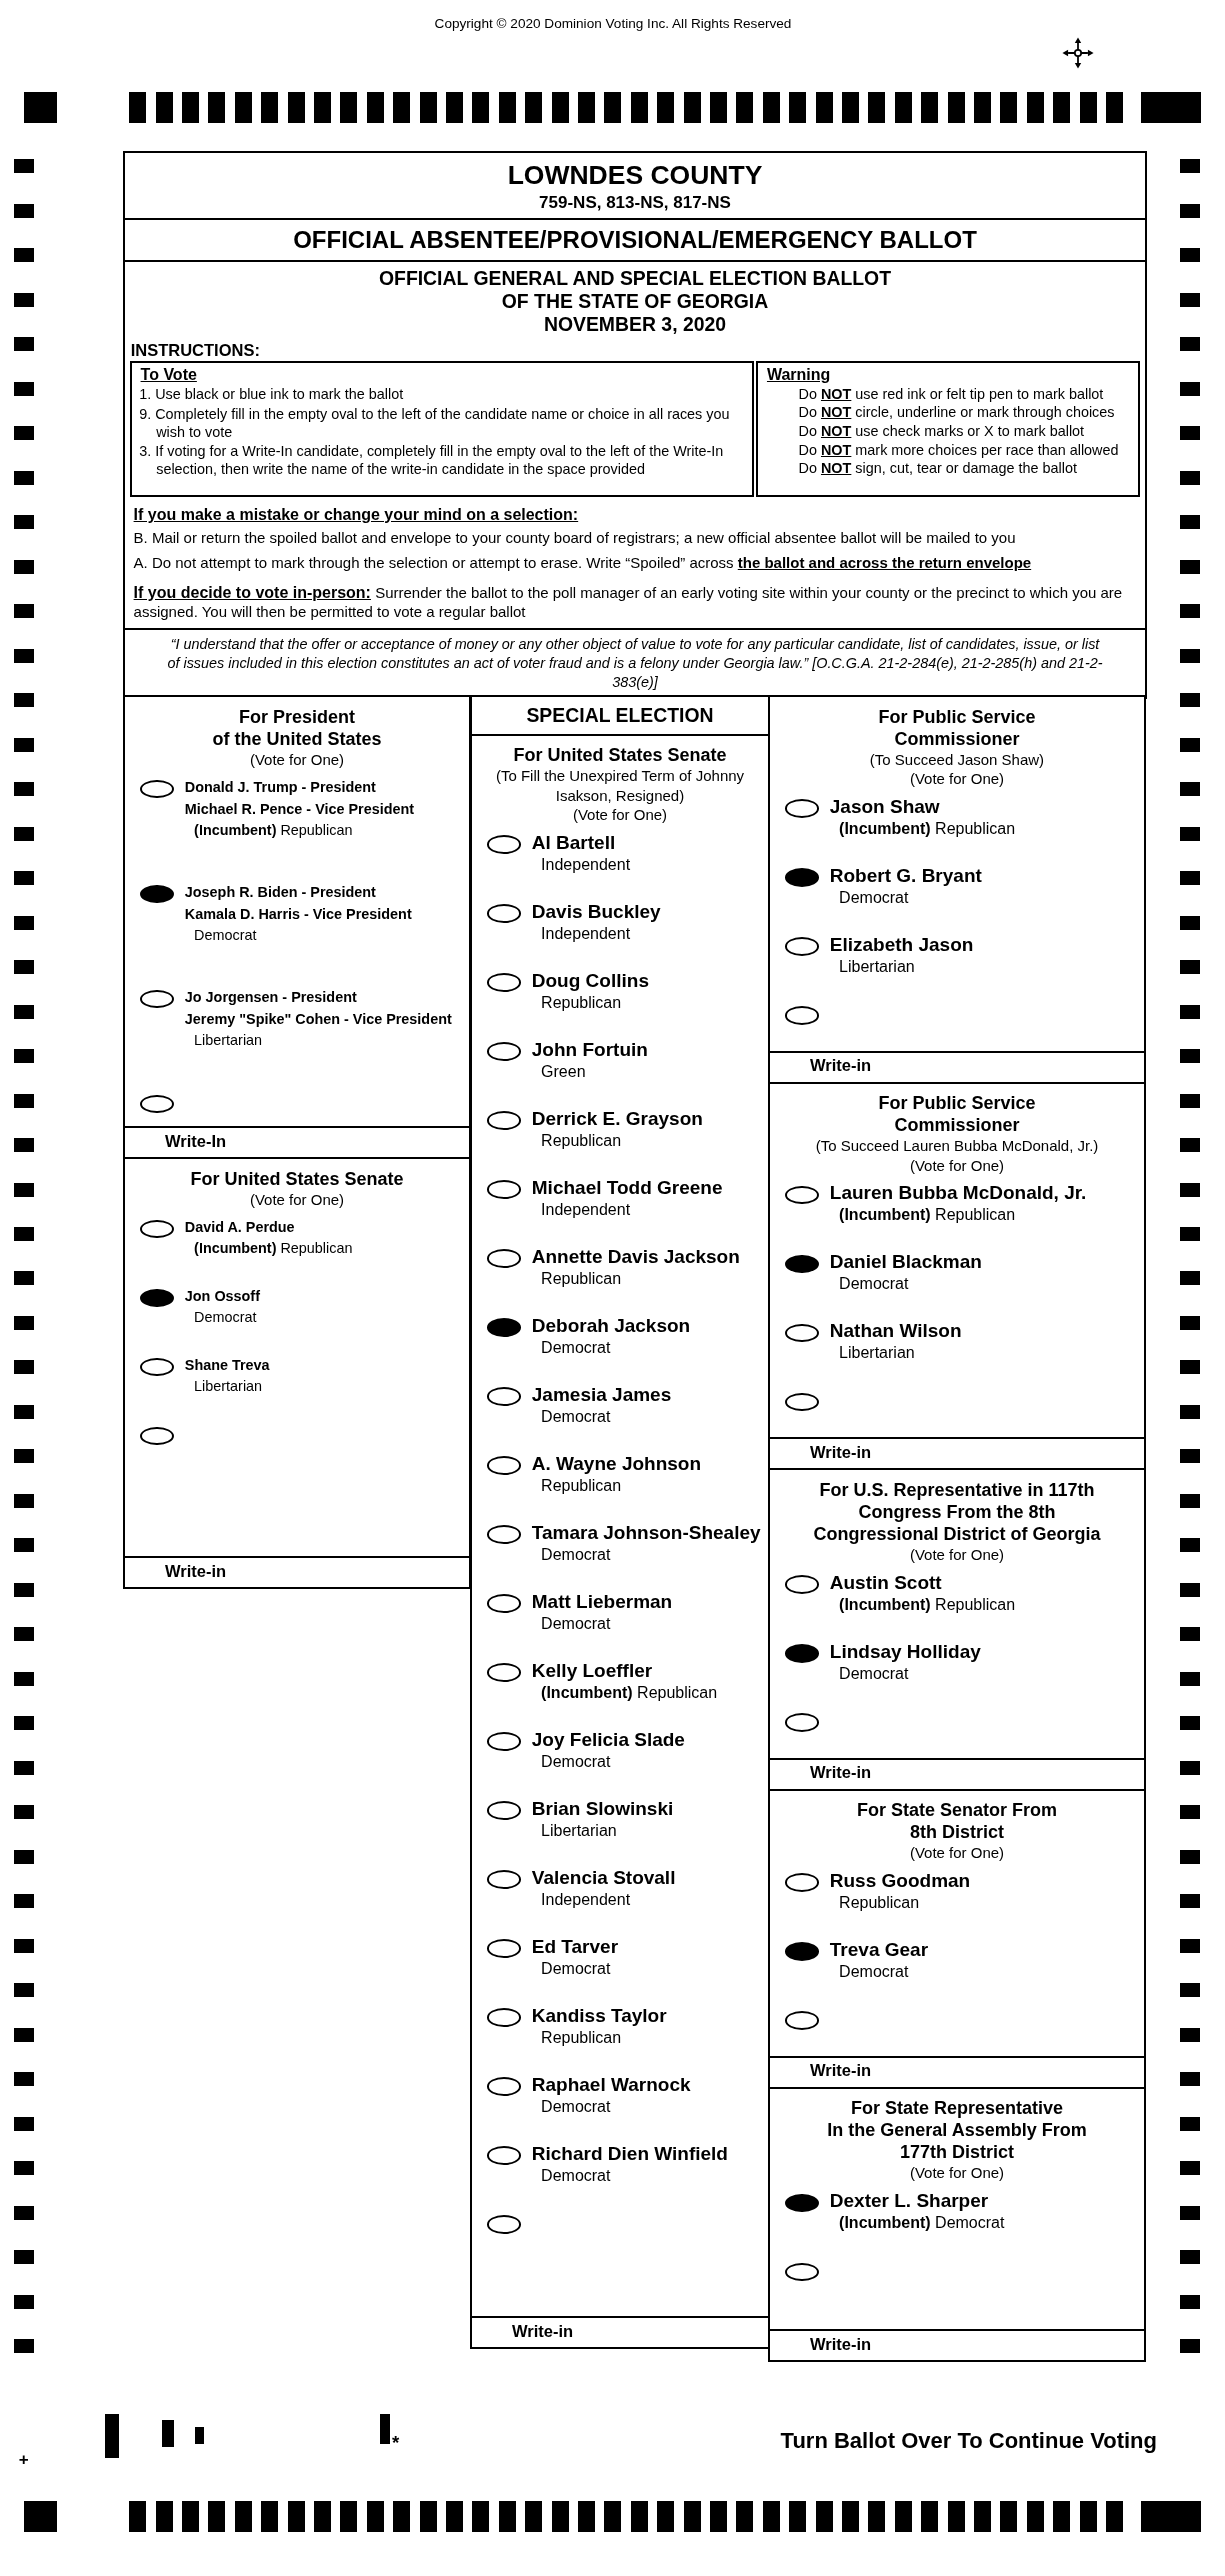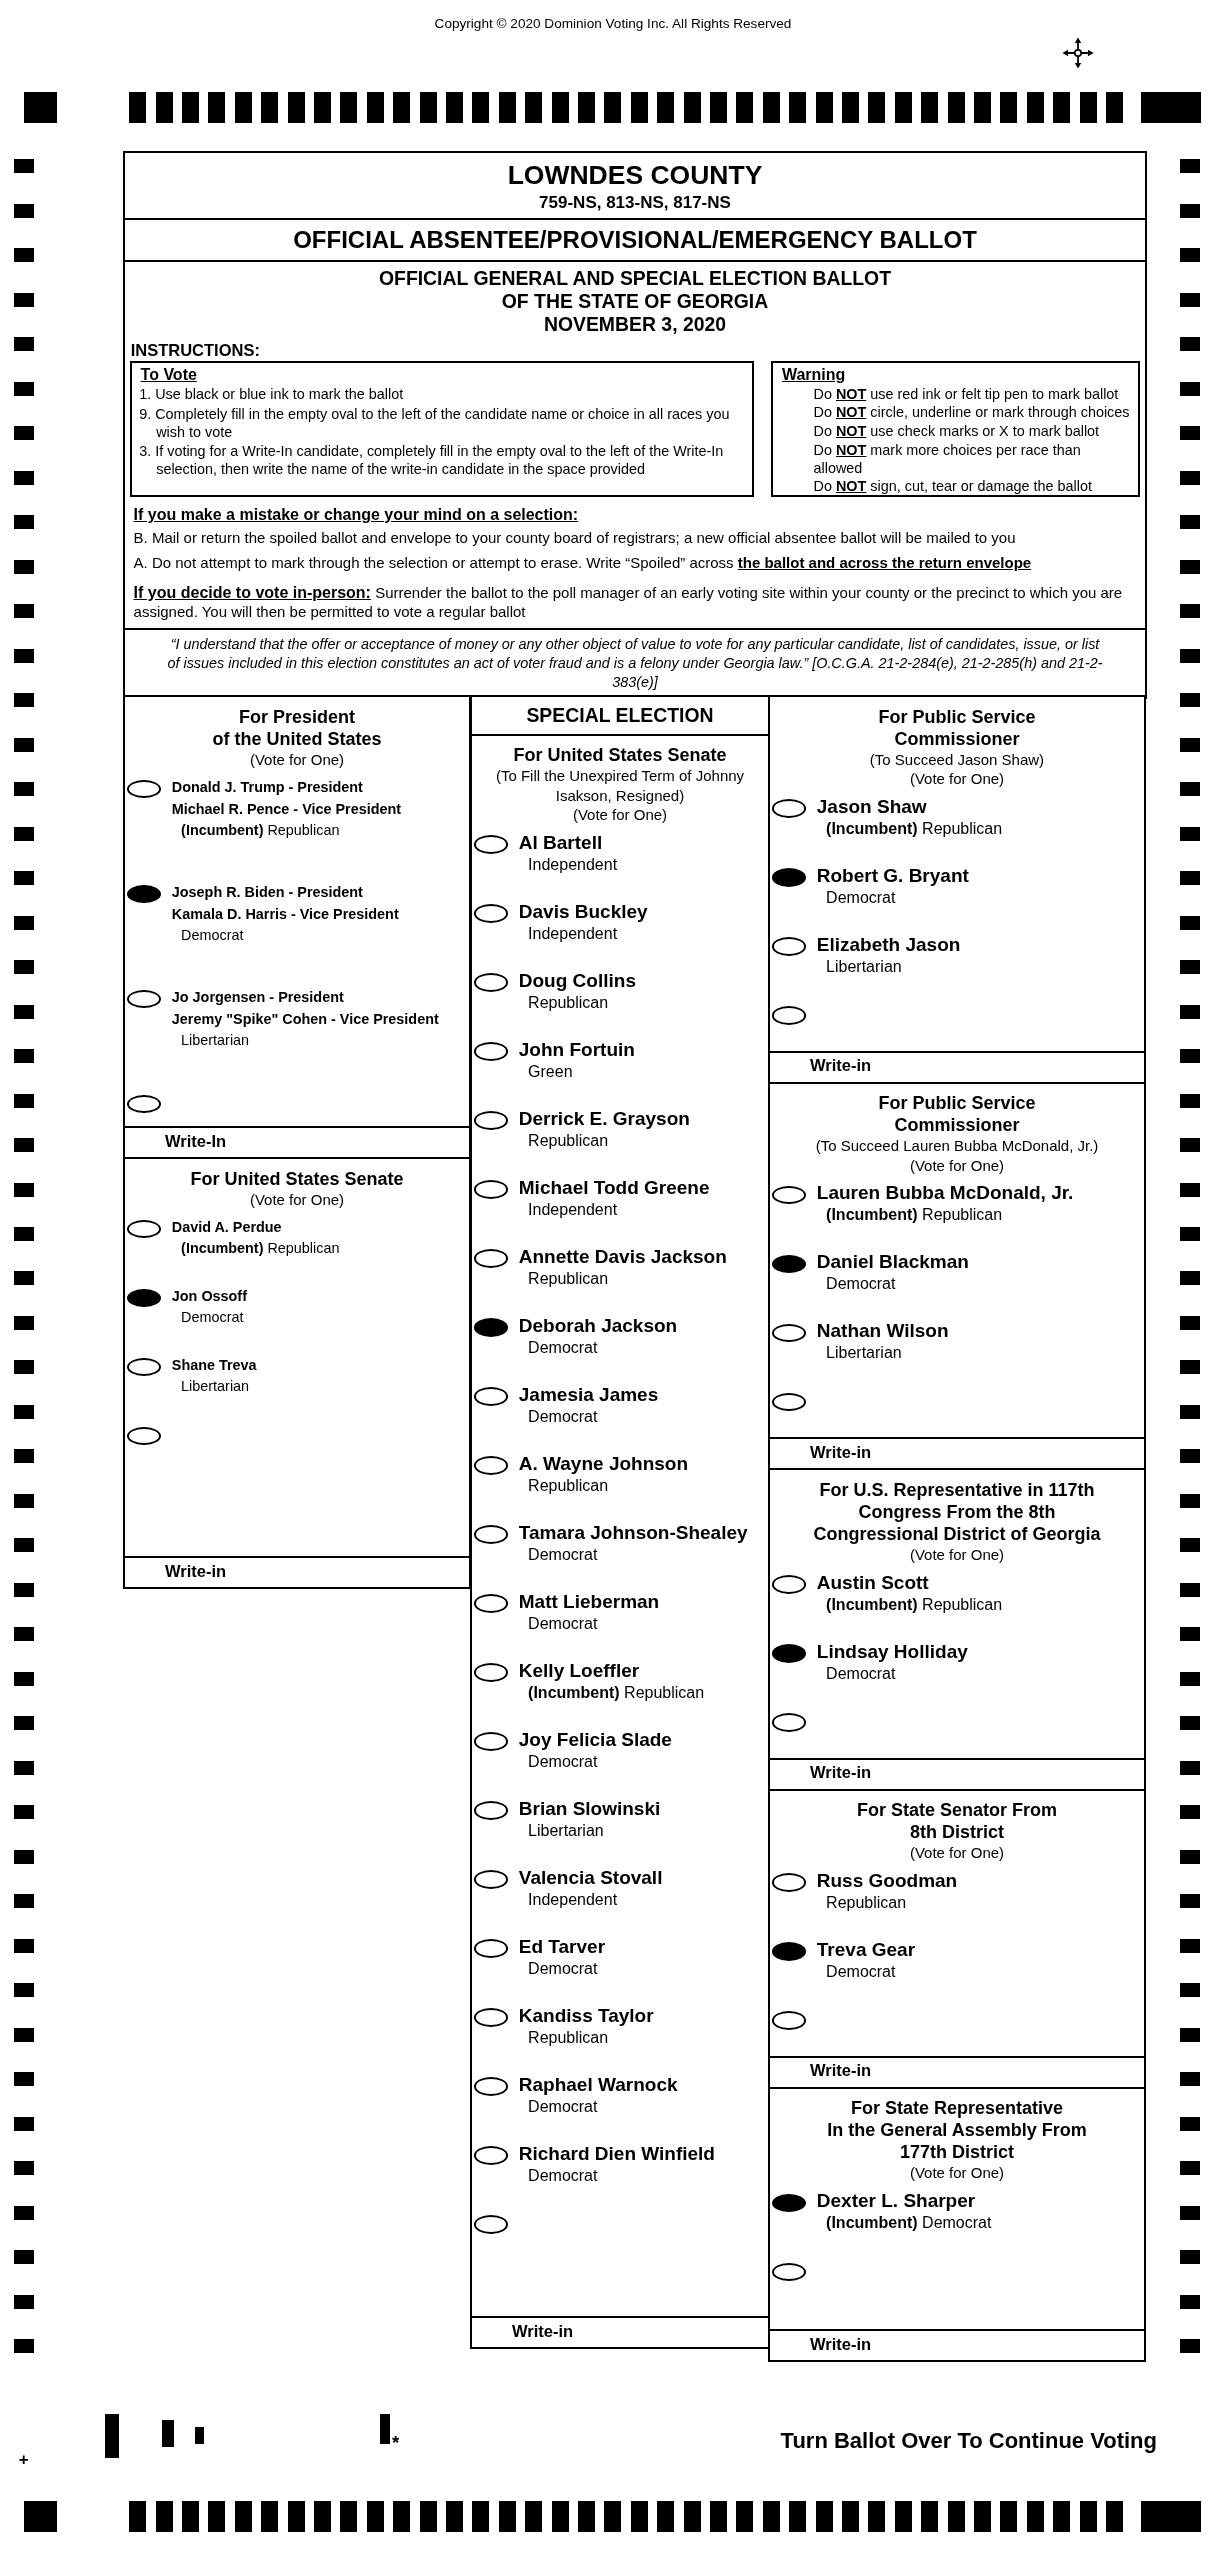--- a/index.html
+++ b/index.html
@@ -13,21 +13,21 @@
   #hdr{position:absolute;left:123px;top:151px;width:1020px;height:544px;border:2.2px solid #000;
        display:flex;flex-direction:column}
   .county{text-align:center;font-weight:bold;font-size:26.5px;padding-top:7.2px}
   .precincts{text-align:center;font-weight:bold;font-size:17px;padding:1.4px 0 5.7px}
   .rule{border-top:2.2px solid #000}
   .ballot-type{text-align:center;font-weight:bold;font-size:24px;padding:5.7px 0}
   .el1,.el2,.eldate{text-align:center;font-weight:bold;font-size:19.4px}
   .el1{padding-top:5.7px}
   .eldate{padding-bottom:4.3px}
   .instr-label{font-weight:bold;font-size:16.5px;padding:0 0 1.4px 5.7px}
-  .instr-row{display:flex;gap:17px;padding:0 5px}
+  .instr-row{display:flex;gap:2px;padding:0 5px}
   .box{border:2.2px solid #000;padding:2.9px 7.2px 4.3px;height:125px}
   #tovote{width:606px}
   #warn{flex:1}
   .box-title{font-weight:bold;font-size:16px;text-decoration:underline;padding-left:1.4px}
   .tv-item{font-size:14.4px;line-height:18px;padding-left:17px;text-indent:-17px;margin-top:1.4px}
   .warn-item{font-size:14.4px;line-height:18px;padding-left:33px;margin-top:0.7px}
   .mistake{padding:8.6px 8.6px 0 8.6px}
   .m-title{font-weight:bold;font-size:16px;text-decoration:underline}
   .m-item{font-size:15px;line-height:18.7px;margin-top:5.7px}
   .m-emph{font-weight:bold;text-decoration:underline}
@@ -38,21 +38,21 @@
   .col{position:absolute;top:695px;border:2.2px solid #000;display:flex;flex-direction:column;overflow:hidden;background:#fff}
   #col0{left:123px;width:344px;height:890px}
   #col1{left:470px;width:296px;height:1650px}
   #col2{left:768px;width:374px;height:1663px}
   .special-title{text-align:center;font-weight:bold;font-size:19.4px;padding:6.5px 0 7.2px;border-bottom:2.2px solid #000}
   .race{display:flex;flex-direction:column;border-bottom:2.2px solid #000}
   .race:last-child{flex:1;border-bottom:none}
   .race-header{text-align:center;padding:8.6px 5.7px 7.2px}
   .race-title{font-weight:bold;font-size:18px;line-height:22px}
   .race-note{font-size:15px;line-height:19.4px}
-  .cand{display:flex;align-items:flex-start;padding-left:2px;margin-bottom:26px}
+  .cand{display:flex;align-items:flex-start;padding-left:15px;margin-bottom:26px}
   .cand.tall{margin-bottom:40px}
   #col2 .cand{margin-bottom:26px}
   .oval{flex:none;width:30px;height:14.4px;border:2.2px solid #000;border-radius:50%;margin-top:3.6px;background:#fff}
   .oval.filled{background:#000}
   .cand-text{margin-left:10.8px;min-width:0}
   .cand-name{font-weight:bold;font-size:19px;line-height:22px;white-space:nowrap}
   .cand-party{font-size:16px;line-height:21px;padding-left:9.3px}
   #col0 .cand-name{font-size:14.4px}
   #col0 .cand-party{font-size:14.4px}
   .writein-row{margin-bottom:13px}

